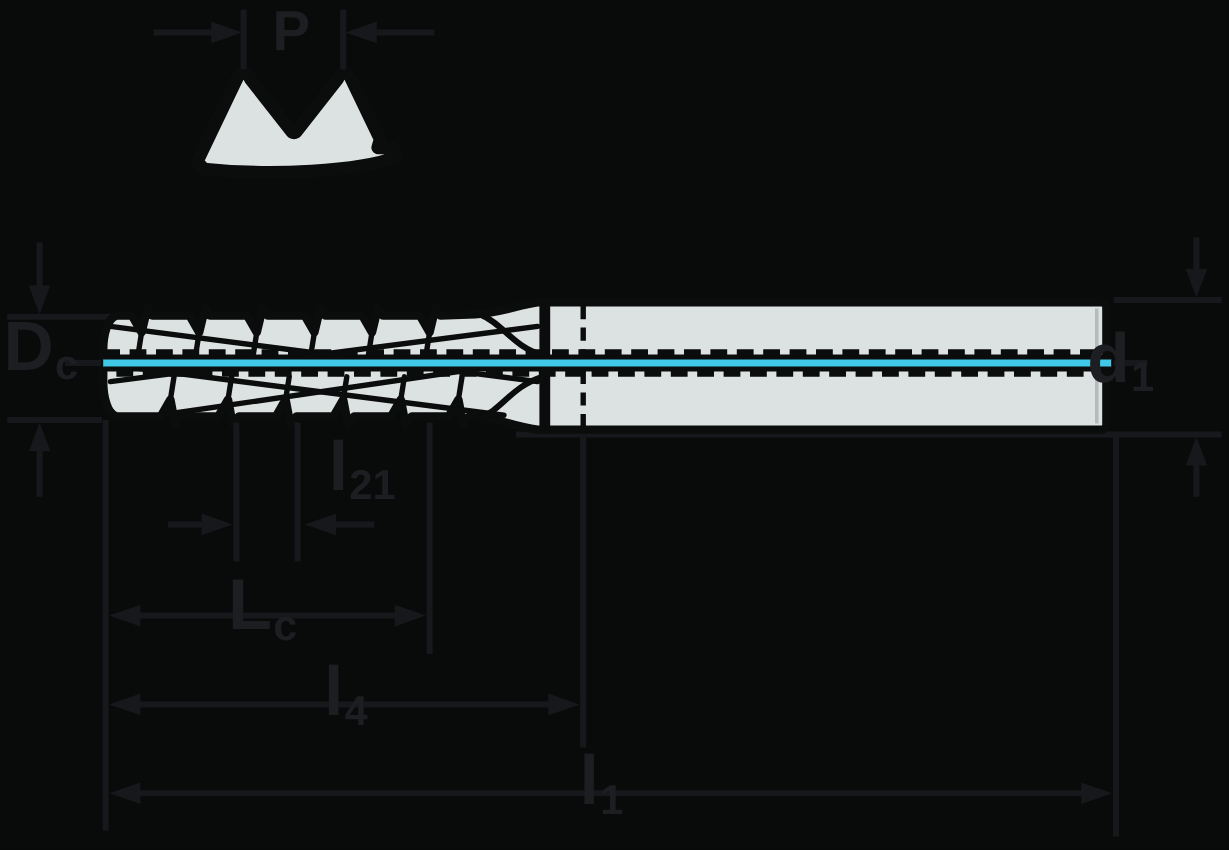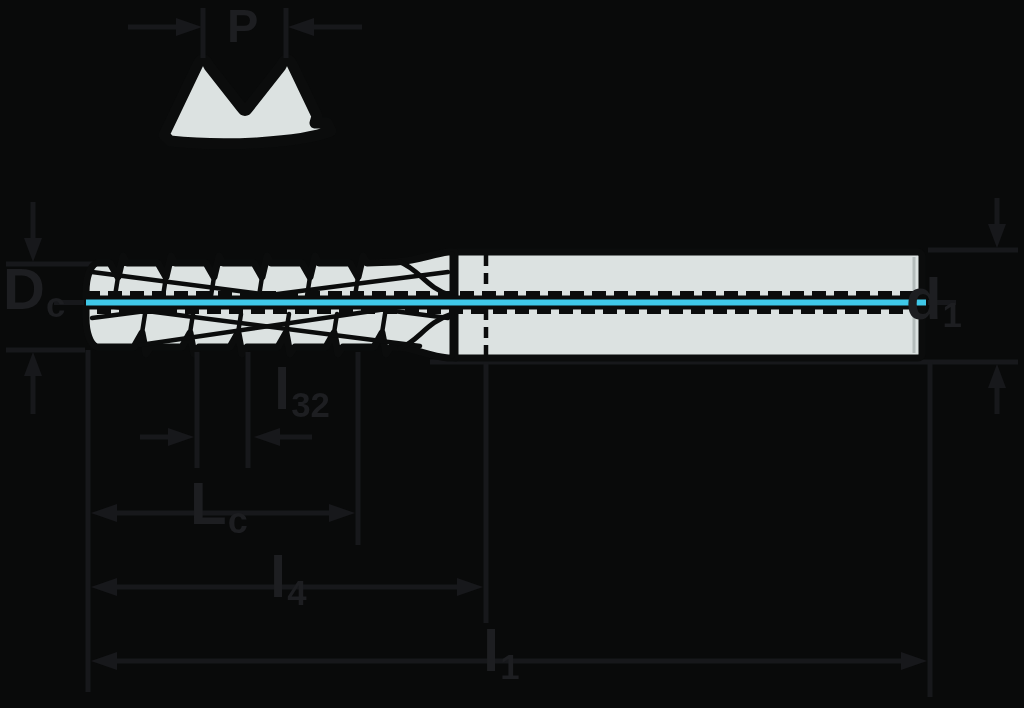--- a/index.html
+++ b/index.html
@@ -168,21 +168,21 @@
       <polygon points="927,661 901,652 901,670" stroke="none"></polygon>
     </g>
   </svg>
 
   <div class="dim-label" style="left:227px;top:2px;font-size:47px;"><span>P</span><span class="sub"></span></div>
 
   <div class="dim-label" style="left:3px;top:260px;font-size:58px;"><span>D</span><span class="sub">c</span></div>
 
   <div class="dim-label" style="left:906px;top:270px;font-size:58px;"><span>d</span><span class="sub">1</span></div>
 
-  <div class="dim-label" style="left:274px;top:360px;font-size:58px;"><span>l</span><span class="sub">32</span></div>
+  <div class="dim-label" style="left:274px;top:360px;font-size:58px;"><span>l</span><span class="sub">21</span></div>
 
   <div class="dim-label" style="left:190px;top:474px;font-size:60px;"><span>L</span><span class="sub">c</span></div>
 
   <div class="dim-label" style="left:270px;top:548px;font-size:58px;"><span>l</span><span class="sub">4</span></div>
 
   <div class="dim-label" style="left:483px;top:622px;font-size:58px;"><span>l</span><span class="sub">1</span></div>
 
 </div>
 
 </body></html>

